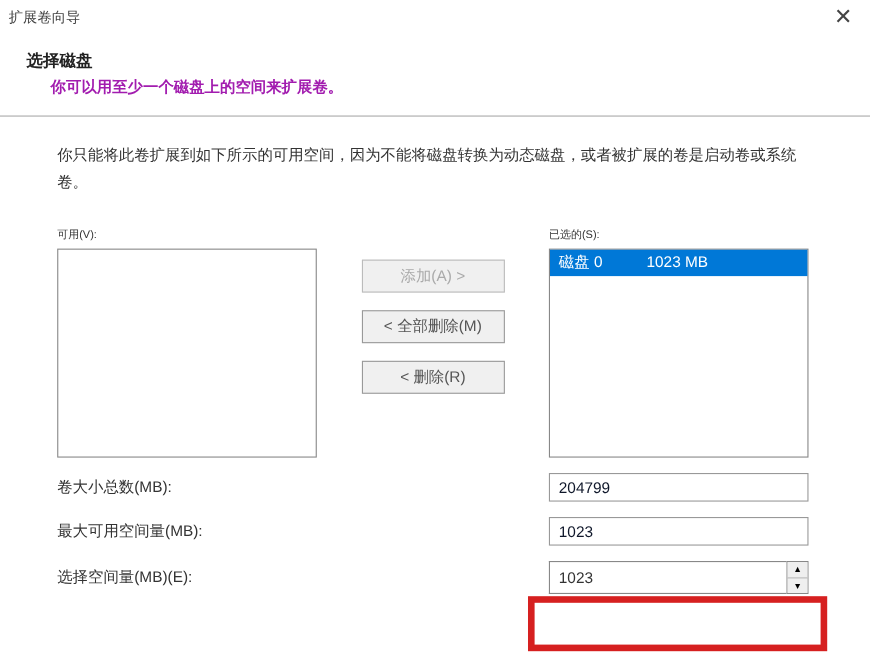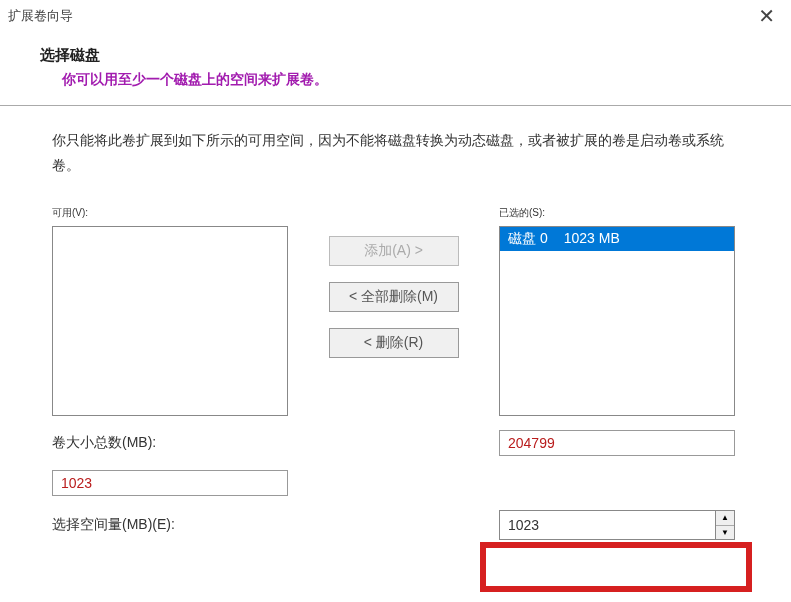--- a/index.html
+++ b/index.html
@@ -25,21 +25,21 @@
     }
     .close-btn {
       font-size: 20px;
       font-weight: 300;
       color: #444;
       cursor: pointer;
       padding: 0 6px;
       line-height: 1;
     }
     .header-section {
-      padding: 14px 8px 16px 40px;
+      padding: 14px 8px 16px 24px;
     }
     .header-heading {
       font-size: 15px;
       font-weight: bold;
       color: #222;
       margin-bottom: 6px;
     }
     .header-subtext {
       font-size: 14px;
       color: #a21caf;
@@ -87,21 +87,21 @@
       height: 190px;
       border: 1px solid #888;
       background: #fff;
     }
     .listbox-item {
       background: #0078d7;
       color: #fff;
       padding: 3px 8px;
       font-size: 14px;
       display: flex;
-      gap: 16px;
+      gap: 40px;
     }
     .mid-btn {
       width: 130px;
       height: 30px;
       border: 1px solid #999;
       background: #f0f0f0;
       font-size: 14px;
       color: #555;
       cursor: pointer;
       font-family: inherit;
@@ -122,21 +122,21 @@
       color: #333;
       width: 280px;
     }
     .field-value-box {
       width: 236px;
       height: 26px;
       border: 1px solid #999;
       background: #fff;
       padding: 2px 8px;
       font-size: 14px;
-      color: #b91c1c;
+      color: #0f172a;
       display: flex;
       align-items: center;
     }
     .spinner-wrap {
       position: relative;
       width: 236px;
       height: 30px;
       display: flex;
     }
     .spinner-input {
@@ -220,20 +220,21 @@
       </div>
     </div>
   </div>
 
   <div class="fields-area">
     <div class="field-row">
       <span class="field-label">卷大小总数(MB):</span>
       <div class="field-value-box">204799</div>
     </div>
     <div class="field-row">
+      <span class="field-label">最大可用空间量(MB):</span>
       <div class="field-value-box">1023</div>
     </div>
     <div class="field-row">
       <span class="field-label">选择空间量(MB)(E):</span>
       <div class="spinner-wrap">
         <input class="spinner-input" type="text" value="1023" style="">
         <div class="spinner-btns">
           <button class="spinner-btn">▲</button>
           <button class="spinner-btn">▼</button>
         </div>

